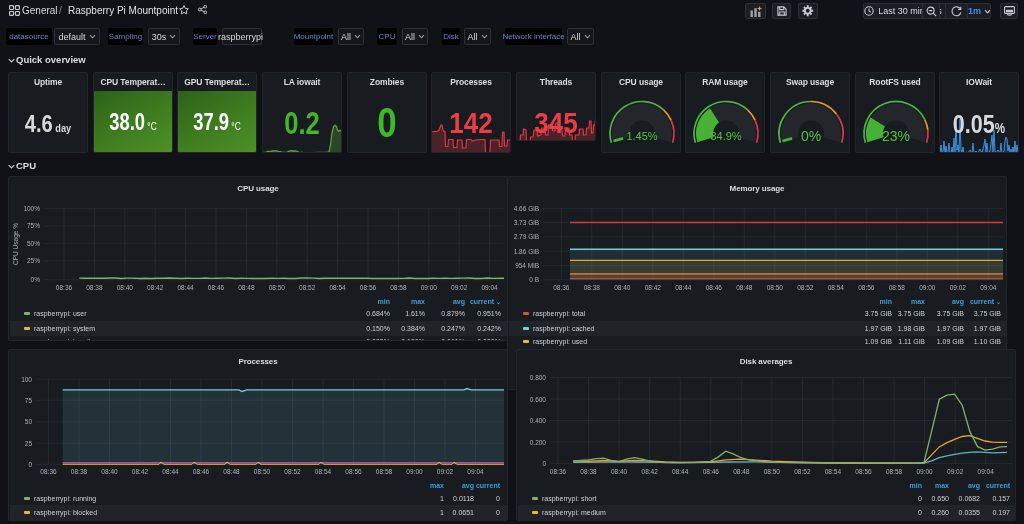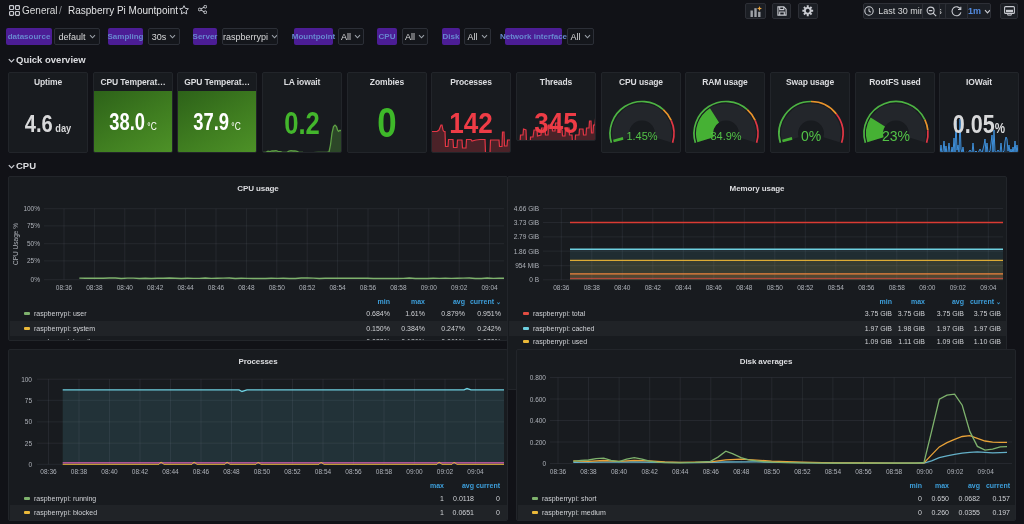--- a/index.html
+++ b/index.html
@@ -1,19 +1,19 @@
 <!DOCTYPE html>
 <html><head><meta charset="utf-8"><style>
 *{margin:0;padding:0;box-sizing:border-box}
 html,body{width:1024px;height:524px;background:#111217;overflow:hidden;
 font-family:"Liberation Sans",sans-serif;-webkit-font-smoothing:antialiased}
 .panel{position:absolute;background:#181b1f;border:1px solid #22252a;border-radius:2px;overflow:hidden}
 .ptitle{position:absolute;left:0;right:0;text-align:center;color:#dcdde0;font-size:8px;font-weight:700;white-space:nowrap;letter-spacing:-0.1px}
 .chip{position:absolute;top:28px;height:17px;border-radius:2px;display:inline-flex;align-items:center;justify-content:center;white-space:nowrap}
-.chipl{background:#4c1d95;color:#6787d0;font-weight:700;font-size:8px}
+.chipl{background:#000000;color:#6787d0;font-weight:400;font-size:8px}
 .chipv{background:#14161b;border:1px solid #2c2f37;color:#d8d9da;font-weight:500;font-size:9px}
 .btn{position:absolute;top:3px;height:16px;background:#1b1e24;border:1px solid #2d2f36;border-radius:2px;display:flex;align-items:center;justify-content:center;color:#c9cbd1;white-space:nowrap}
 .bigv{position:absolute;left:0;right:0;text-align:center;font-weight:700;color:#d8d9da;white-space:nowrap}
 </style></head><body>
 <div style="position:relative;width:1024px;height:524px">
 
 <svg width="11" height="11" style="position:absolute;left:9px;top:5px">
 <g fill="none" stroke="#c9cbd1" stroke-width="1.2">
 <rect x="0.6" y="0.6" width="3.9" height="3.9" rx="0.8"></rect>
         <rect x="6.5" y="0.6" width="3.9" height="3.9" rx="0.8"></rect>
@@ -98,21 +98,21 @@
 
 <div class="chip chipl" style="left:6px;width:46px">datasource</div>
 <div class="chip chipv" style="left:54px;width:46px">default<svg width="7" height="5" style="margin-left:3px">
         <path d="M1 1.2 L3.5 3.8 L6 1.2" fill="none" stroke="#9aa0a8" stroke-width="1.1"></path>
       </svg></div>
 <div class="chip chipl" style="left:108px;width:35px">Sampling</div>
 <div class="chip chipv" style="left:148px;width:32px">30s<svg width="7" height="5" style="margin-left:3px">
         <path d="M1 1.2 L3.5 3.8 L6 1.2" fill="none" stroke="#9aa0a8" stroke-width="1.1"></path>
       </svg></div>
 <div class="chip chipl" style="left:193px;width:24px">Server</div>
-<div class="chip chipv" style="left:222px;width:56px">raspberrypi<svg width="7" height="5" style="margin-left:3px">
+<div class="chip chipv" style="left:222px;width:40px">raspberrypi<svg width="7" height="5" style="margin-left:3px">
         <path d="M1 1.2 L3.5 3.8 L6 1.2" fill="none" stroke="#9aa0a8" stroke-width="1.1"></path>
       </svg></div>
 <div class="chip chipl" style="left:294px;width:39px">Mountpoint</div>
 <div class="chip chipv" style="left:338px;width:26px">All<svg width="7" height="5" style="margin-left:3px">
         <path d="M1 1.2 L3.5 3.8 L6 1.2" fill="none" stroke="#9aa0a8" stroke-width="1.1"></path>
       </svg></div>
 <div class="chip chipl" style="left:377px;width:20px">CPU</div>
 <div class="chip chipv" style="left:402px;width:26px">All<svg width="7" height="5" style="margin-left:3px">
         <path d="M1 1.2 L3.5 3.8 L6 1.2" fill="none" stroke="#9aa0a8" stroke-width="1.1"></path>
       </svg></div>

